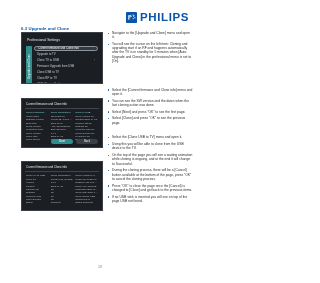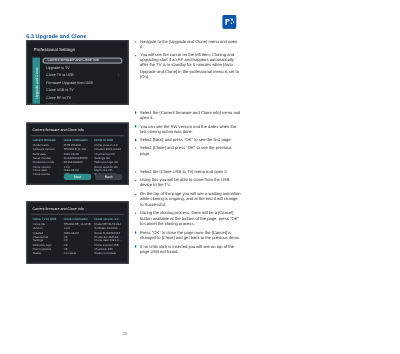--- a/index.html
+++ b/index.html
@@ -239,20 +239,21 @@
   <span class="brand-shield">
     <svg width="11" height="11" viewBox="0 0 24 24" aria-hidden="true">
       <rect x="0" y="0" width="24" height="24" rx="3" fill="#0a55a8"></rect>
       <path d="M5 7h5a2.2 2.2 0 0 1 0 4.4H7.4V17H5V7zm2.4 2v1.6h2.2a.8.8 0 0 0 0-1.6H7.4z" fill="#ffffff"></path>
       <circle cx="16.6" cy="8.6" r="1.5" fill="#ffffff"></circle>
       <circle cx="19.4" cy="12.4" r="1.3" fill="#ffffff"></circle>
       <circle cx="15.6" cy="14.4" r="1.3" fill="#ffffff"></circle>
       <path d="M13.4 6.2c3 0 5.4 1.4 5.4 1.4" stroke="#ffffff" stroke-width="0.9" fill="none"></path>
     </svg>
   </span>
+  <span class="brand-word">PHILIPS</span>
 </div>
 
 <div class="section-title">6.3 Upgrade and Clone</div>
 
 <div class="col-left">
 
   <div class="tv-panel menu">
     <div class="tv-title">Professional Settings</div>
     <div class="tv-body">
       <div class="tv-railwrap">

